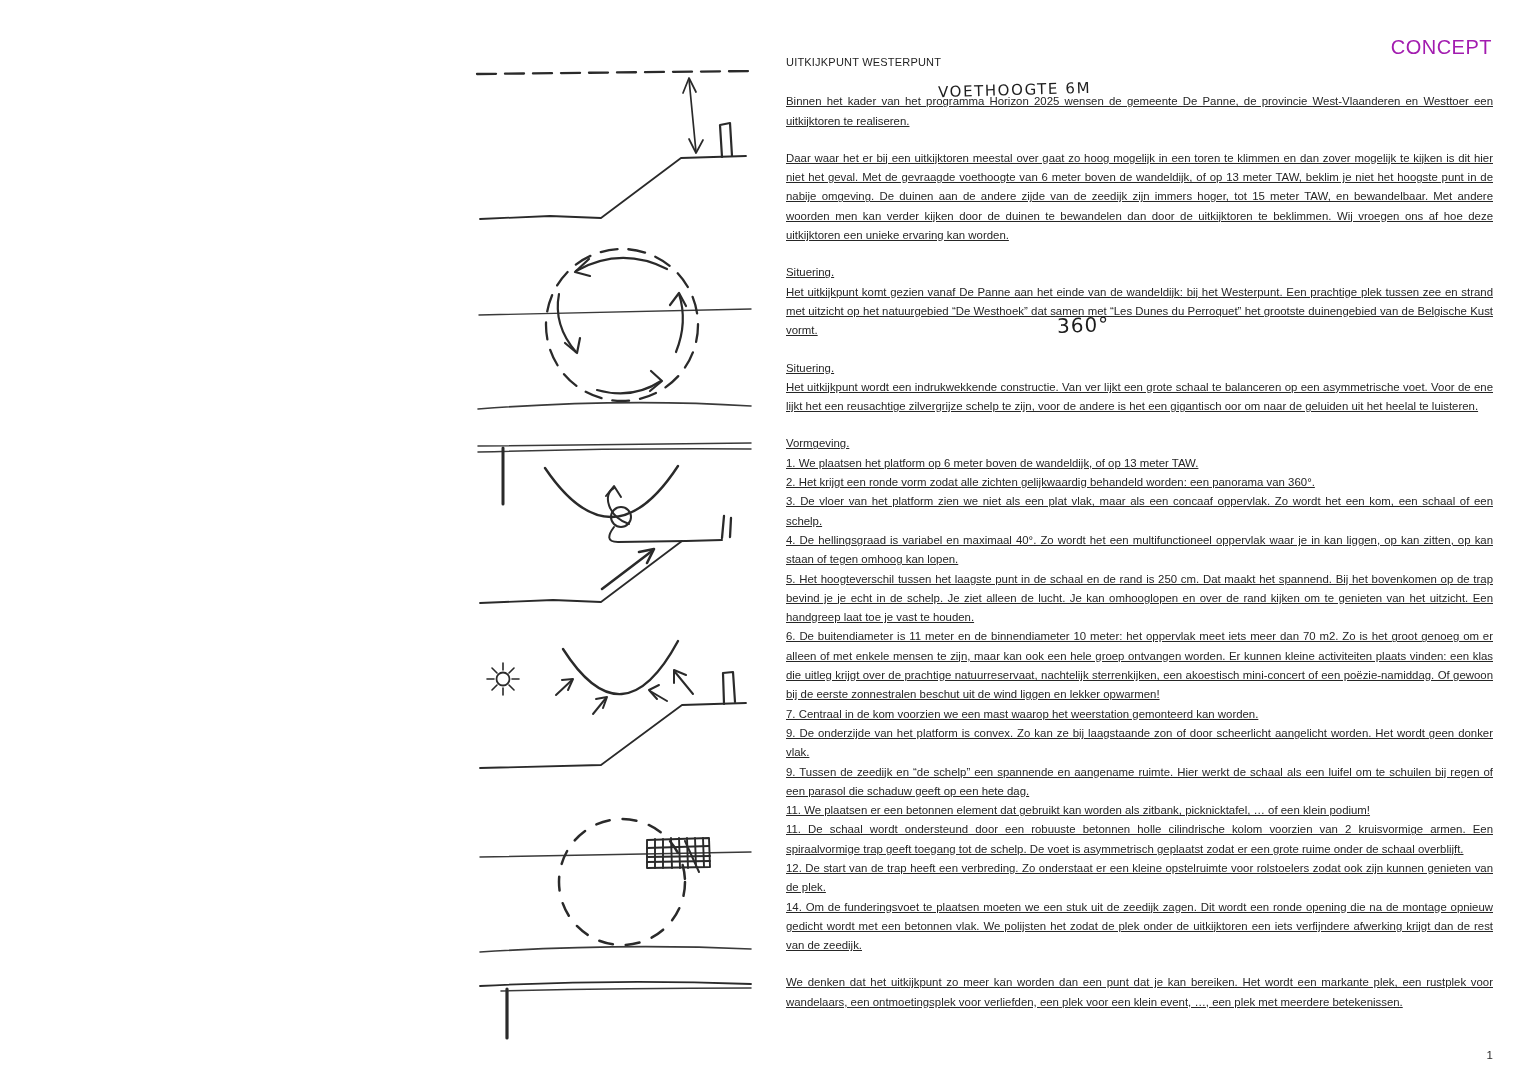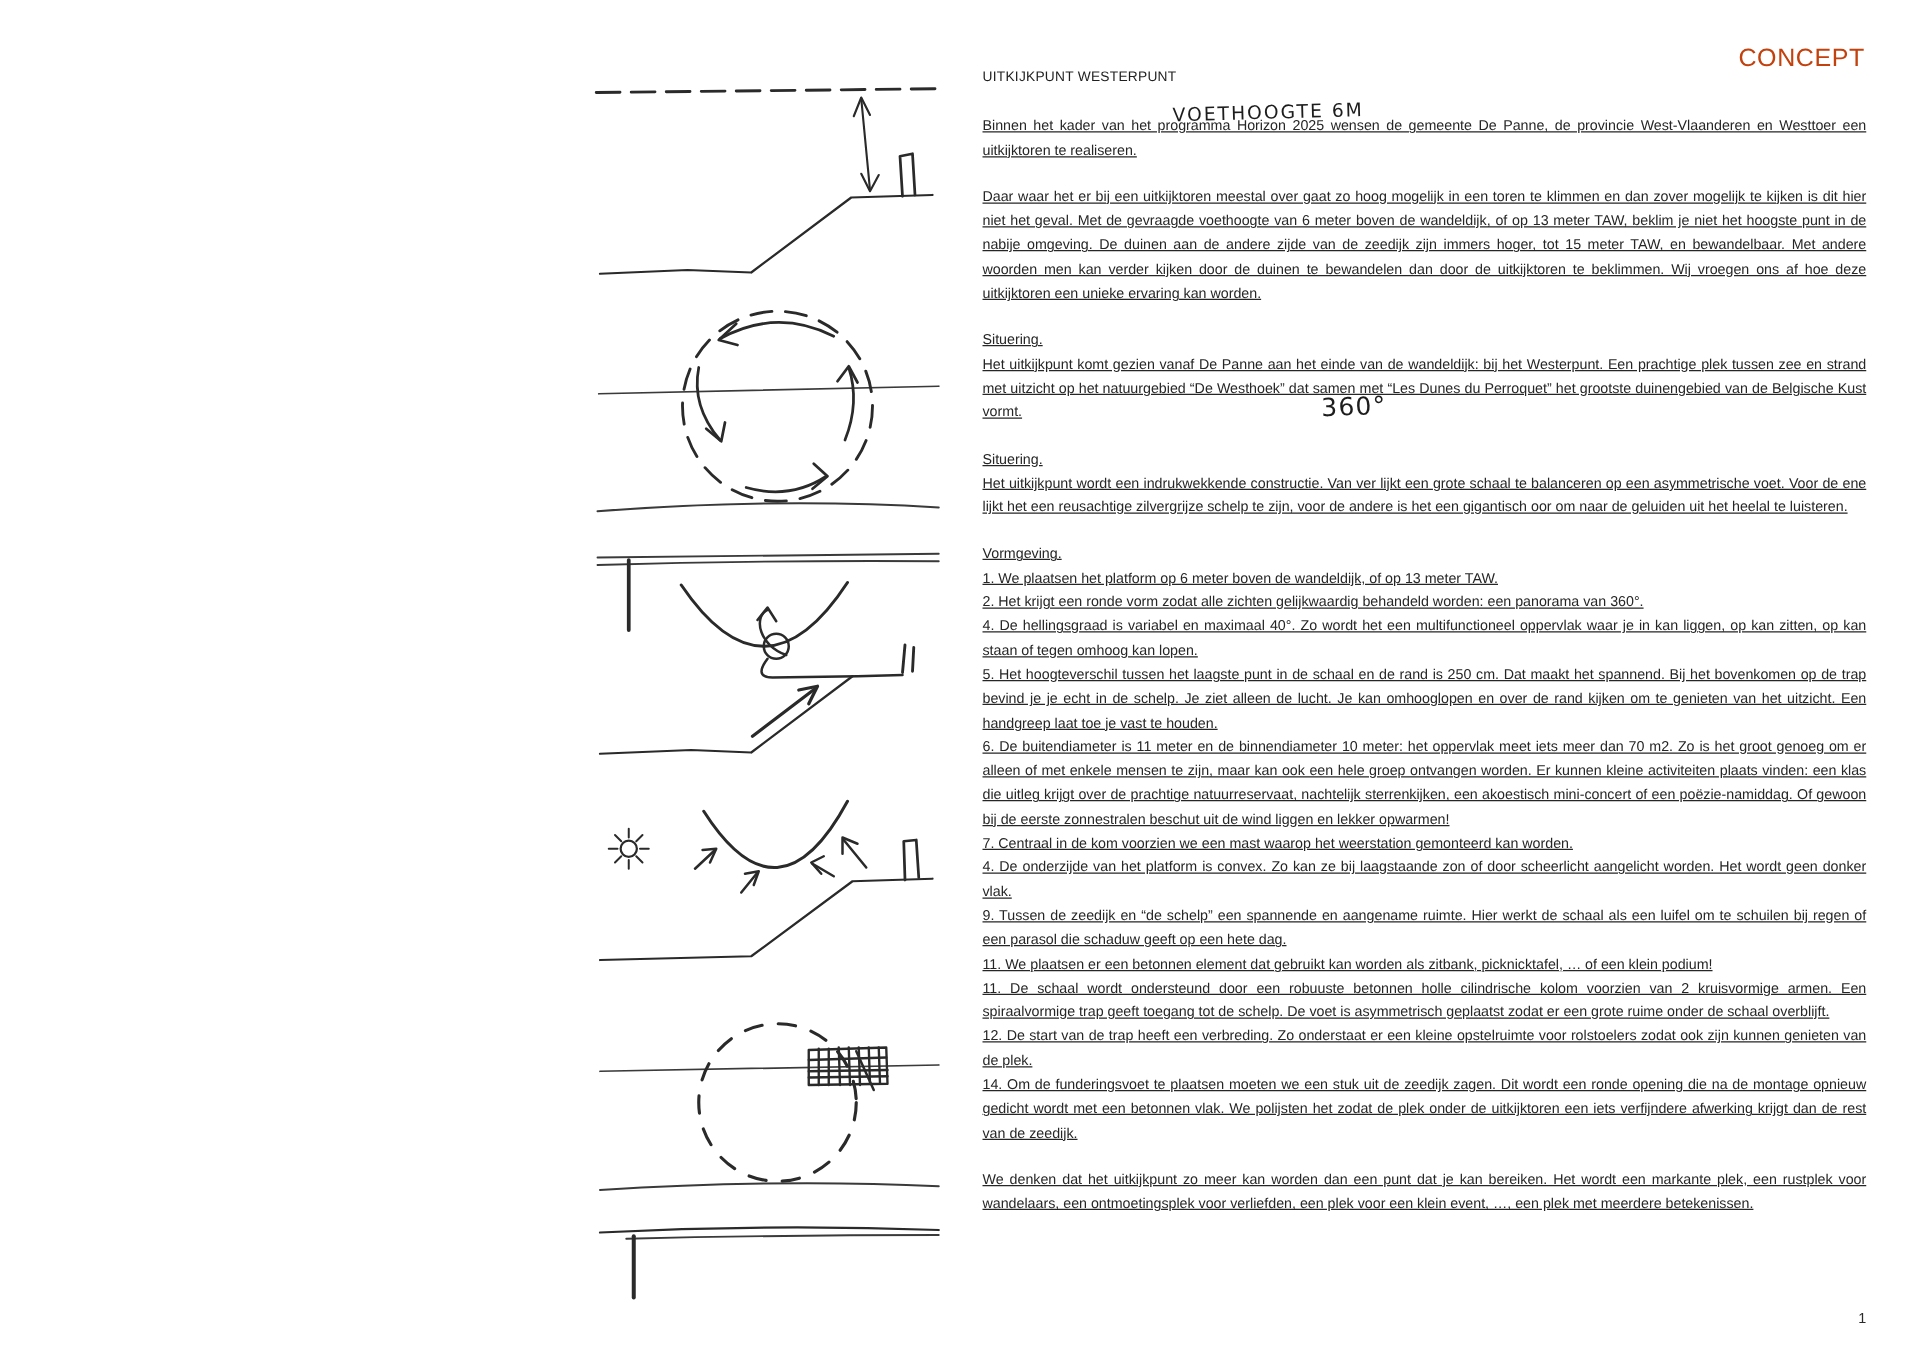--- a/index.html
+++ b/index.html
@@ -4,21 +4,21 @@
 <style>
   html,body{margin:0;padding:0;}
   body{
     width:1536px;height:1085px;background:#ffffff;
     font-family:"Liberation Sans",sans-serif;color:#262626;
     overflow:hidden;
   }
   .page{position:relative;width:1536px;height:1085px;background:#ffffff;}
   .corner{
     position:absolute;top:36px;right:44px;
-    font-size:20px;letter-spacing:.5px;color:#c2410c;white-space:nowrap;
+    font-size:20px;letter-spacing:.5px;color:#a21caf;white-space:nowrap;
   }
   .article{
     position:absolute;left:786px;top:53px;width:707px;
     font-size:11.4px;line-height:19.3px;color:#262626;
   }
   .article p{margin:0;text-align:justify;}
   .article p.title{text-align:left;font-size:11px;letter-spacing:.2px;margin:0 0 20px 0;color:#1f1f1f;}
   .block{margin-top:18px;text-decoration:underline;}
   .block:first-child{margin-top:0;}
   .pagenum{position:absolute;top:1049px;right:43px;font-size:11.5px;color:#2a2a2a;}
@@ -136,25 +136,26 @@
           <p>Het uitkijkpunt komt gezien vanaf De Panne aan het einde van de wandeldijk: bij het Westerpunt. Een prachtige plek tussen zee en strand met uitzicht op het natuurgebied “De Westhoek” dat samen met “Les Dunes du Perroquet” het grootste duinengebied van de Belgische Kust vormt.</p>
         </div>
         <div class="block">
           <p class="h">Situering.</p>
           <p>Het uitkijkpunt wordt een indrukwekkende constructie. Van ver lijkt een grote schaal te balanceren op een asymmetrische voet. Voor de ene lijkt het een reusachtige zilvergrijze schelp te zijn, voor de andere is het een gigantisch oor om naar de geluiden uit het heelal te luisteren.</p>
         </div>
         <div class="block">
           <p class="h">Vormgeving.</p>
           <p>1. We plaatsen het platform op 6 meter boven de wandeldijk, of op 13 meter TAW.</p>
           <p>2. Het krijgt een ronde vorm zodat alle zichten gelijkwaardig behandeld worden: een panorama van 360°.</p>
+          <p>3. De vloer van het platform zien we niet als een plat vlak, maar als een concaaf oppervlak. Zo wordt het een kom, een schaal of een schelp.</p>
           <p>4. De hellingsgraad is variabel en maximaal 40°. Zo wordt het een multifunctioneel oppervlak waar je in kan liggen, op kan zitten, op kan staan of tegen omhoog kan lopen.</p>
           <p>5. Het hoogteverschil tussen het laagste punt in de schaal en de rand is 250 cm. Dat maakt het spannend. Bij het bovenkomen op de trap bevind je je echt in de schelp. Je ziet alleen de lucht. Je kan omhooglopen en over de rand kijken om te genieten van het uitzicht. Een handgreep laat toe je vast te houden.</p>
           <p>6. De buitendiameter is 11 meter en de binnendiameter 10 meter: het oppervlak meet iets meer dan 70 m2. Zo is het groot genoeg om er alleen of met enkele mensen te zijn, maar kan ook een hele groep ontvangen worden. Er kunnen kleine activiteiten plaats vinden: een klas die uitleg krijgt over de prachtige natuurreservaat, nachtelijk sterrenkijken, een akoestisch mini-concert of een poëzie-namiddag. Of gewoon bij de eerste zonnestralen beschut uit de wind liggen en lekker opwarmen!</p>
           <p>7. Centraal in de kom voorzien we een mast waarop het weerstation gemonteerd kan worden.</p>
-          <p>4. De onderzijde van het platform is convex. Zo kan ze bij laagstaande zon of door scheerlicht aangelicht worden. Het wordt geen donker vlak.</p>
+          <p>9. De onderzijde van het platform is convex. Zo kan ze bij laagstaande zon of door scheerlicht aangelicht worden. Het wordt geen donker vlak.</p>
           <p>9. Tussen de zeedijk en “de schelp” een spannende en aangename ruimte.  Hier werkt de schaal als een luifel om te schuilen bij regen of een parasol die schaduw geeft op een hete dag.</p>
           <p>11. We plaatsen er een betonnen element dat gebruikt kan worden als zitbank, picknicktafel, … of een klein podium!</p>
           <p>11. De schaal wordt ondersteund door een robuuste betonnen holle cilindrische kolom voorzien van 2 kruisvormige armen. Een spiraalvormige trap geeft toegang tot de schelp. De voet is asymmetrisch geplaatst zodat er een grote ruime onder de schaal overblijft.</p>
           <p>12. De start van de trap heeft een verbreding. Zo onderstaat er een kleine opstelruimte voor rolstoelers zodat ook zijn kunnen genieten van de plek.</p>
           <p>14. Om de funderingsvoet te plaatsen moeten we een stuk uit de zeedijk zagen. Dit wordt een ronde opening die na de montage opnieuw gedicht wordt met een betonnen vlak. We polijsten het zodat de plek onder de uitkijktoren een iets verfijndere afwerking krijgt dan de rest van de zeedijk.</p>
         </div>
         <div class="block">
           <p>We denken dat het uitkijkpunt zo meer kan worden dan een punt dat je kan bereiken. Het wordt een markante plek, een rustplek voor wandelaars, een ontmoetingsplek voor verliefden, een plek voor een klein event, …, een plek met meerdere betekenissen.</p>
         </div>
       </div>

